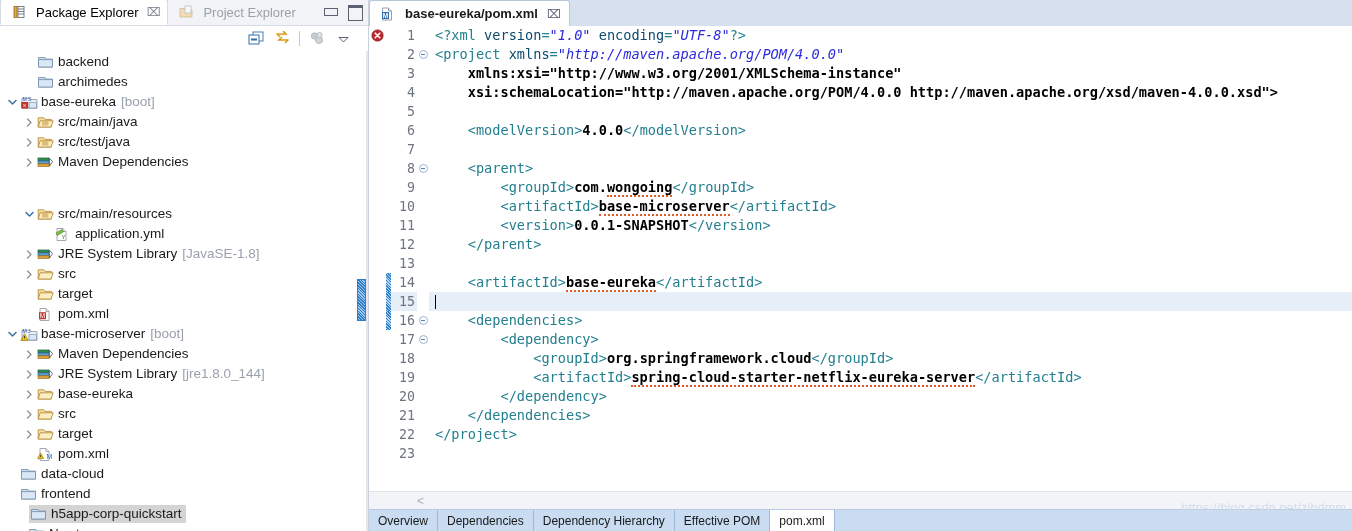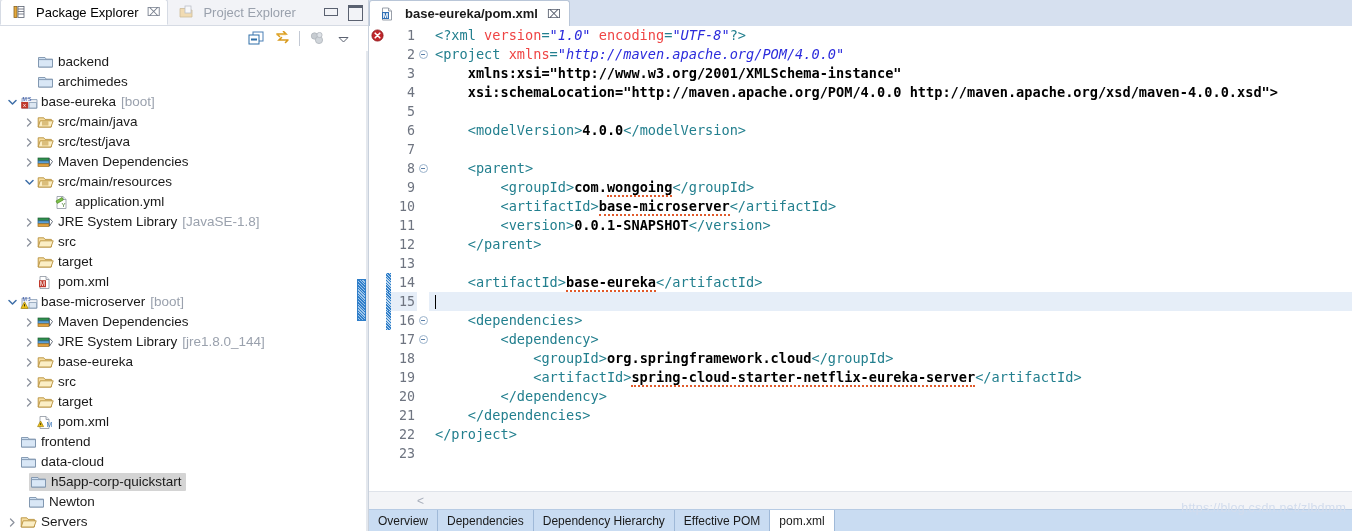--- a/index.html
+++ b/index.html
@@ -182,21 +182,21 @@
     content:""; position:absolute; left:1.5px; top:3px;
     width:4px; height:1px; background:#5a7fa8;
   }
   .codetxt {
     flex:1 1 auto; padding-left:6px;
     color:#000;
     font-family:"DejaVu Sans Mono", monospace;
     font-size:13.6px;
   }
   .tag { color:#227f8e; }
-  .attr { color:#ef4444; }
+  .attr { color:#0c4a6e; }
   .str { color:#2b2bdc; font-style:italic; }
   .pi  { color:#227f8e; }
   .txt { color:#000; font-weight:bold; }
   .sq  { border-bottom:2px dotted #e05a2b; padding-bottom:0px; }
   .caret {
     display:inline-block; width:1px; height:14px;
     background:#000; vertical-align:-3px;
   }
 
   .hscroll-strip {
@@ -399,21 +399,21 @@
                 <svg width="17" height="14" viewBox="0 0 17 14">
                   <rect x="1" y="3" width="11" height="2.6" fill="#2f8f4e" stroke="#1d5c33" stroke-width="0.7"></rect>
                   <rect x="1" y="5.9" width="11" height="2.6" fill="#5aa0d8" stroke="#2a5f8c" stroke-width="0.7"></rect>
                   <rect x="1" y="8.8" width="11" height="2.6" fill="#e2a13c" stroke="#9b6d1e" stroke-width="0.7"></rect>
                   <path d="M12.5 3.3l3 3.2-3 4.6z" fill="#fff" stroke="#4a5360" stroke-width="0.8"></path>
                 </svg>
               </span>
               <span class="lbl">Maven Dependencies</span>
             </span>
           </div>
-          <div class="row" style="padding-left: 23px;">
+          <div class="row" style="padding-left: 23px; margin-top: 32px;">
             <span class="arrow">
               <svg width="9" height="9" viewBox="0 0 9 9">
                 <path d="M1 2.5L4.5 6 8 2.5" fill="none" stroke="#3f6fa8" stroke-width="1.5" stroke-linecap="round" stroke-linejoin="round"></path>
               </svg>
             </span>
             <span class="selbg">
               <span class="ic">
                 <svg width="17" height="14" viewBox="0 0 17 14">
                   <path d="M1.2 2.8h5.6l1.2 1.6h6.4V12H1.2z" fill="#f6dda0" stroke="#b8913c" stroke-width="0.9"></path>
                   <path d="M3.2 5.8h13L14 12H1.2z" fill="#fbeec5" stroke="#b8913c" stroke-width="0.9"></path>
@@ -642,37 +642,37 @@
                 <path d="M2.5 1L6 4.5 2.5 8" fill="none" stroke="#8d939e" stroke-width="1.3" stroke-linecap="round" stroke-linejoin="round"></path>
               </svg>
             </span>
             <span class="selbg">
               <span class="ic">
                 <svg width="17" height="14" viewBox="0 0 17 14">
                   <path d="M1.5 2.5h6.5l1.2 1.6h6.3V12H1.5z" fill="#cfe0f2" stroke="#7d93ad" stroke-width="0.9"></path>
                   <path d="M1.5 4.6h14V12h-14z" fill="#d9e7f6" stroke="#7d93ad" stroke-width="0.9"></path>
                 </svg>
               </span>
-              <span class="lbl">frontend</span>
+              <span class="lbl">data-cloud</span>
             </span>
           </div>
           <div class="row" style="padding-left: 6px;">
             <span class="arrow none">
               <svg width="9" height="9" viewBox="0 0 9 9">
                 <path d="M2.5 1L6 4.5 2.5 8" fill="none" stroke="#8d939e" stroke-width="1.3" stroke-linecap="round" stroke-linejoin="round"></path>
               </svg>
             </span>
             <span class="selbg">
               <span class="ic">
                 <svg width="17" height="14" viewBox="0 0 17 14">
                   <path d="M1.5 2.5h6.5l1.2 1.6h6.3V12H1.5z" fill="#cfe0f2" stroke="#7d93ad" stroke-width="0.9"></path>
                   <path d="M1.5 4.6h14V12h-14z" fill="#d9e7f6" stroke="#7d93ad" stroke-width="0.9"></path>
                 </svg>
               </span>
-              <span class="lbl">data-cloud</span>
+              <span class="lbl">frontend</span>
             </span>
           </div>
           <div class="row selected" style="padding-left: 16px;">
             <span class="arrow none">
               <svg width="9" height="9" viewBox="0 0 9 9">
                 <path d="M2.5 1L6 4.5 2.5 8" fill="none" stroke="#8d939e" stroke-width="1.3" stroke-linecap="round" stroke-linejoin="round"></path>
               </svg>
             </span>
             <span class="selbg">
               <span class="ic">

